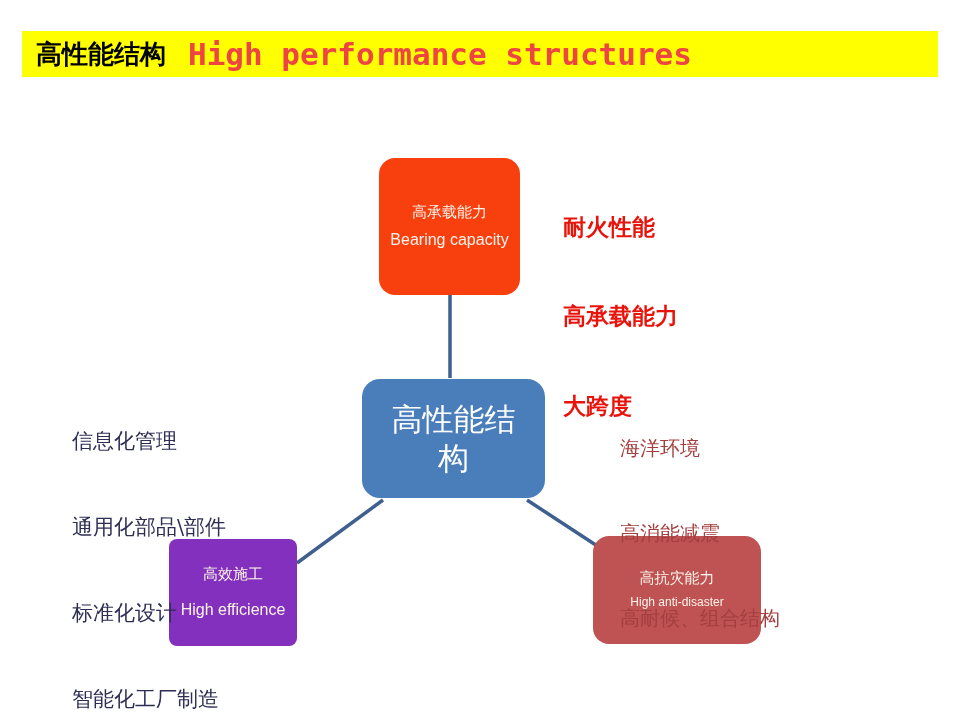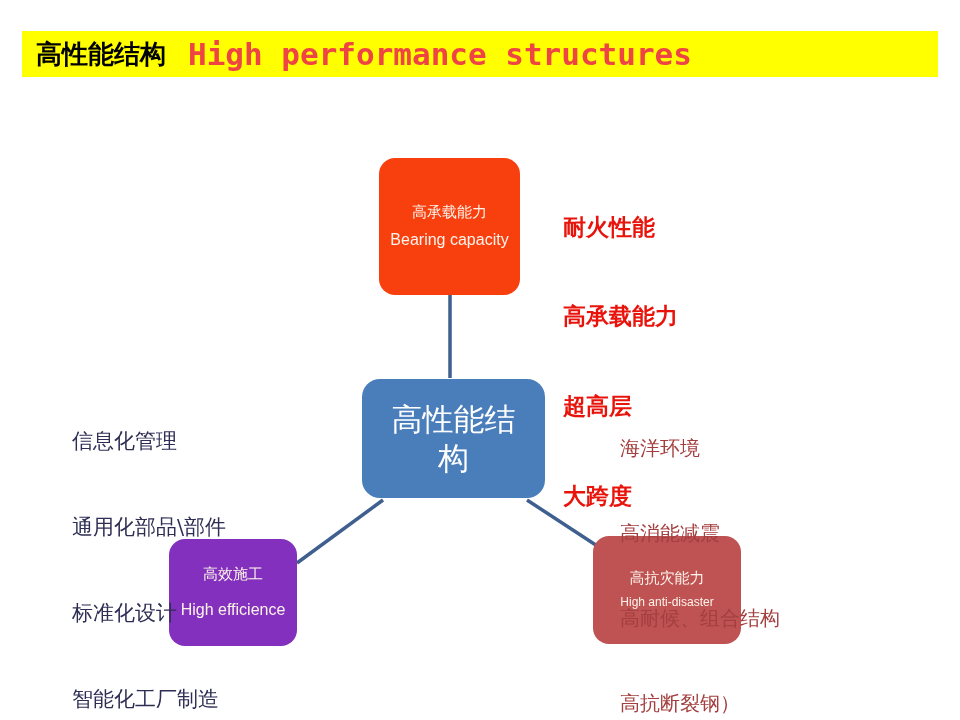--- a/index.html
+++ b/index.html
@@ -115,30 +115,30 @@
     white-space: normal;
     max-width: 150px;
   }
 
   #node-left {
     left: 169px;
     top: 528px;
     width: 128px;
     height: 107px;
     background: #8230bd;
-    border-radius: 16px;
+    border-radius: 8px;
     gap: 8px;
   }
   #node-left .cn { font-size: 15px; margin-bottom: 9px; }
   #node-left .en { font-size: 16px; }
 
   #node-right {
     left: 593px;
     top: 525px;
-    width: 148px;
+    width: 168px;
     height: 108px;
     background: #bf5353;
     border-radius: 16px;
   }
   #node-right .cn { font-size: 15px; margin-bottom: 9px; }
   #node-right .en { font-size: 12px; max-width: 130px; }
 
   
   .textlist {
     position: absolute;
@@ -206,33 +206,31 @@
   </div>
 
   <div class="node" id="node-right">
     <span class="cn">高抗灾能力</span>
     <span class="en">High anti-disaster</span>
   </div>
 
   <div class="textlist" id="list-red">
     <div class="line">耐火性能</div>
     <div class="line">高承载能力</div>
-    <div class="line">超高层</div>
     <div class="line">大跨度</div>
   </div>
 
   <div class="textlist" id="list-left">
     <div class="line">信息化管理</div>
     <div class="line">通用化部品\部件</div>
     <div class="line">标准化设计</div>
     <div class="line">智能化工厂制造</div>
     
   </div>
 
   <div class="textlist" id="list-right">
     <div class="line">海洋环境</div>
     <div class="line">高消能减震</div>
     <div class="line">高耐候、组合结构</div>
-    <div class="line">高抗断裂钢）</div>
     
   </div>
 
 </div>
 
 </body></html>

